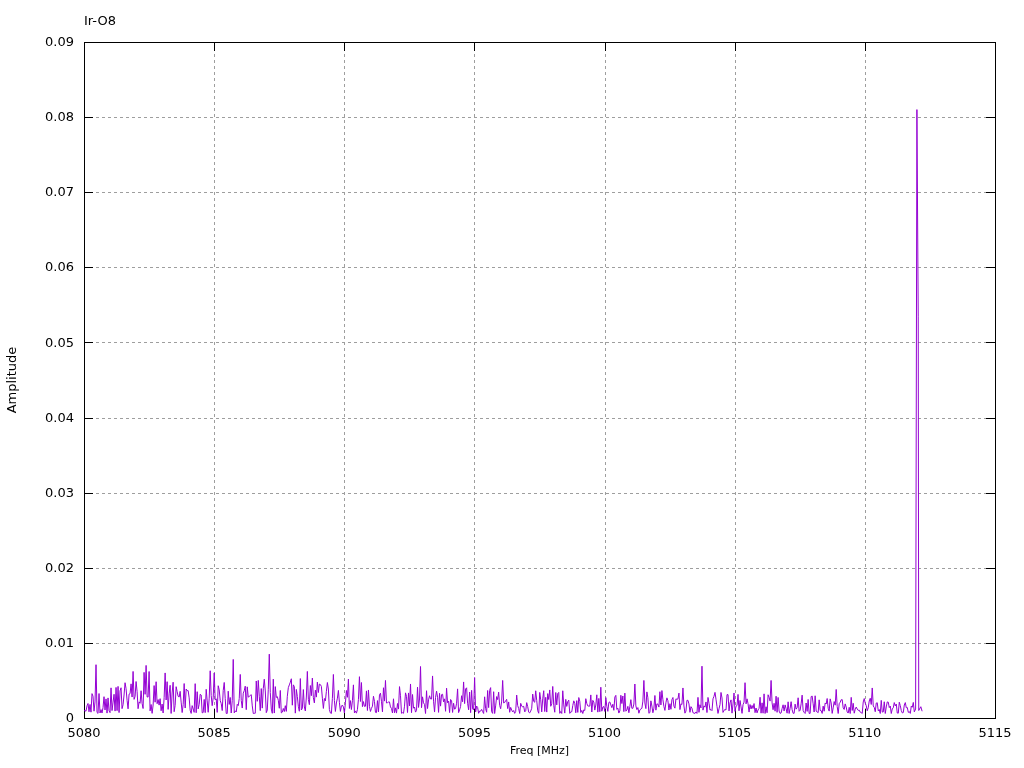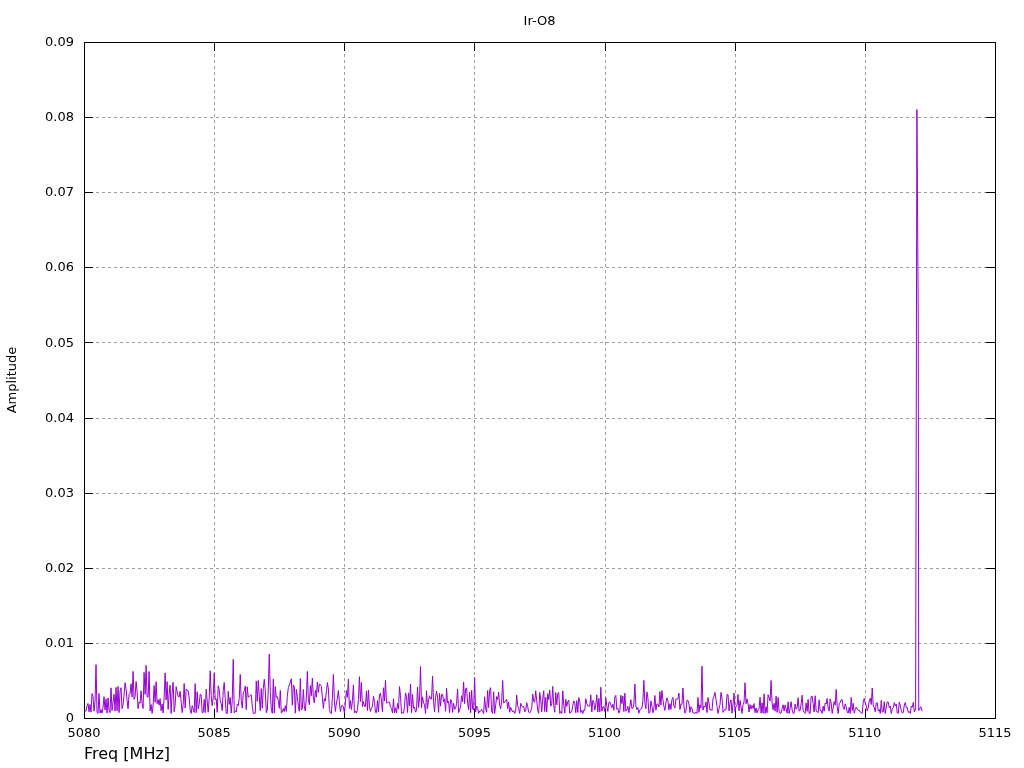--- a/index.html
+++ b/index.html
@@ -10,27 +10,27 @@
     overflow: hidden;
   }
   .figure {
     position: relative;
     width: 1024px; height: 768px;
     background: #ffffff;
   }
   .chart-title {
     position: absolute;
     left: 84px; top: 13px; width: 911px;
-    text-align: center;
     font-size: 13px; color: #000000;
   }
   .xlabel {
     position: absolute;
     left: 84px; top: 744px; width: 911px;
-    font-size: 16px; color: #000000;
+    text-align: center;
+    font-size: 11px; color: #000000;
   }
   .ylabel {
     position: absolute;
     left: 11px; top: 380px;
     transform: translate(-50%, -50%) rotate(-90deg);
     white-space: nowrap;
     font-size: 13px; color: #000000;
   }
   svg text {
     font-family: "DejaVu Sans", "Liberation Sans", sans-serif;

